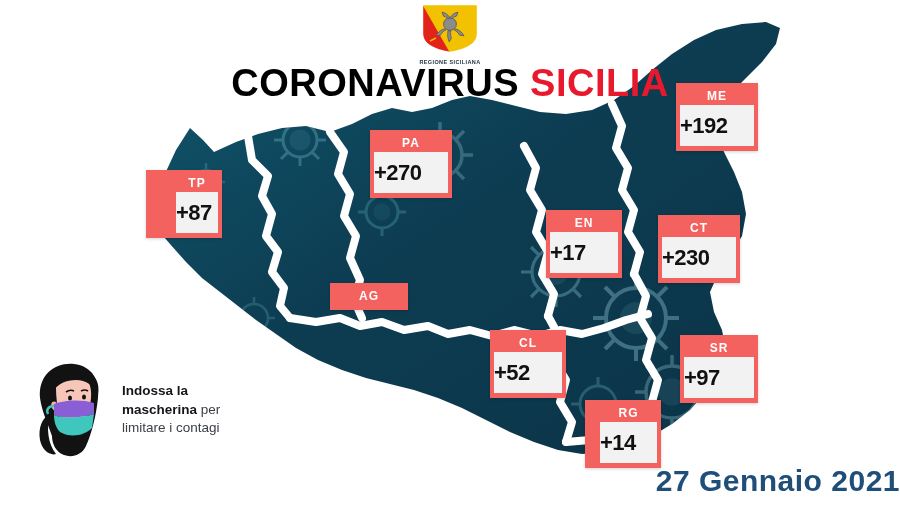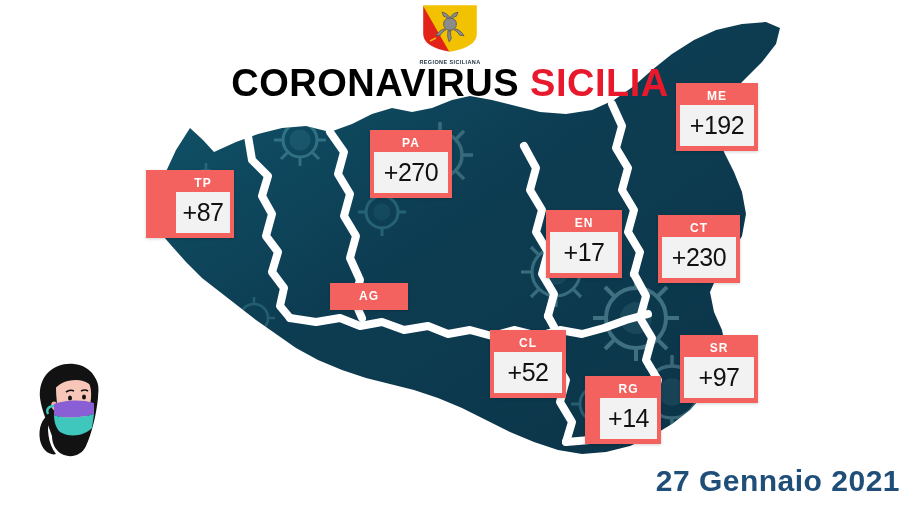--- a/index.html
+++ b/index.html
@@ -83,24 +83,23 @@
     text-align: center;
     color: #ffffff;
     font-weight: bold;
     font-size: 12px;
     letter-spacing: 1px;
     line-height: 18px;
     height: 18px;
   }
   .badge-value {
     background: #f2f2f2;
-    text-align: center;
     color: #111111;
-    font-weight: normal;
-    font-size: 25px;
+    font-weight: bold;
+    font-size: 22px;
     line-height: 41px;
     height: 41px;
     letter-spacing: -0.5px;
   }
 
   
   #mask-notice {
     position: absolute;
     left: 26px;
     top: 358px;
@@ -256,21 +255,21 @@
       </g>
     </svg>
     <div id="logo-caption">REGIONE SICILIANA</div>
   </div>
 
   <div id="title">
     <span class="word-blue">CORONAVIRUS</span><span class="word-blue"> </span><span class="word-red">SICILIA</span>
   </div>
 
   <div id="badge-container">
-      <div class="badge" style="left: 146px; top: 170px; width: 88px; background: rgb(244, 98, 95); padding-left: 30px;">
+      <div class="badge" style="left: 146px; top: 170px; width: 76px; background: rgb(244, 98, 95); padding-left: 30px;">
         <div class="badge-code">TP</div>
         <div class="badge-value">+87</div>
       </div>
       <div class="badge" style="left: 370px; top: 130px; width: 82px; background: rgb(244, 98, 95);">
         <div class="badge-code">PA</div>
         <div class="badge-value">+270</div>
       </div>
       <div class="badge" style="left: 676px; top: 83px; width: 82px; background: rgb(244, 98, 95);">
         <div class="badge-code">ME</div>
         <div class="badge-value">+192</div>
@@ -287,21 +286,21 @@
         <div class="badge-code">AG</div>
       </div>
       <div class="badge" style="left: 490px; top: 330px; width: 76px; background: rgb(244, 98, 95);">
         <div class="badge-code">CL</div>
         <div class="badge-value">+52</div>
       </div>
       <div class="badge" style="left: 680px; top: 335px; width: 78px; background: rgb(244, 98, 95);">
         <div class="badge-code">SR</div>
         <div class="badge-value">+97</div>
       </div>
-      <div class="badge" style="left: 585px; top: 376px; width: 76px; background: rgb(244, 98, 95); padding-left: 15px;">
+      <div class="badge" style="left: 585px; top: 400px; width: 76px; background: rgb(244, 98, 95); padding-left: 15px;">
         <div class="badge-code">RG</div>
         <div class="badge-value">+14</div>
       </div>
     </div>
 
   <div id="mask-notice">
     <svg id="mask-figure" viewBox="0 0 84 104">
 
       <path d="M14 40 C12 16 30 4 48 6 C66 8 74 22 72 40 C70 58 66 74 60 88
                C56 97 46 100 38 97 C30 94 26 86 26 78 C22 66 16 54 14 40 Z" fill="#121212"></path>
@@ -321,17 +320,22 @@
       <ellipse cx="58" cy="39" rx="2" ry="2.6" fill="#121212"></ellipse>
 
       <path d="M28 46 C38 42 56 41 68 45 L68 56 C56 60 38 61 28 57 Z" fill="#8a5fd6"></path>
 
       <path d="M28 57 C38 61 56 60 68 56 L66 70 C58 78 44 80 34 74 C30 70 28 64 28 57 Z" fill="#3fc6bd"></path>
 
       <path d="M28 48 C22 48 20 52 22 56" stroke="#3fc6bd" stroke-width="2.4" fill="none"></path>
 
       <path d="M24 56 C20 70 22 86 30 96 C24 98 16 92 14 82 C12 70 16 60 24 56 Z" fill="#121212"></path>
     </svg>
+    <div id="mask-text">
+      <span class="b">Indossa la</span><br>
+      <span class="b">mascherina</span><span class="n"> per</span><br>
+      <span class="n">limitare i contagi</span>
+    </div>
   </div>
 
   <div id="date-label">27 Gennaio 2021</div>
 
 </div>
 
 </body></html>

